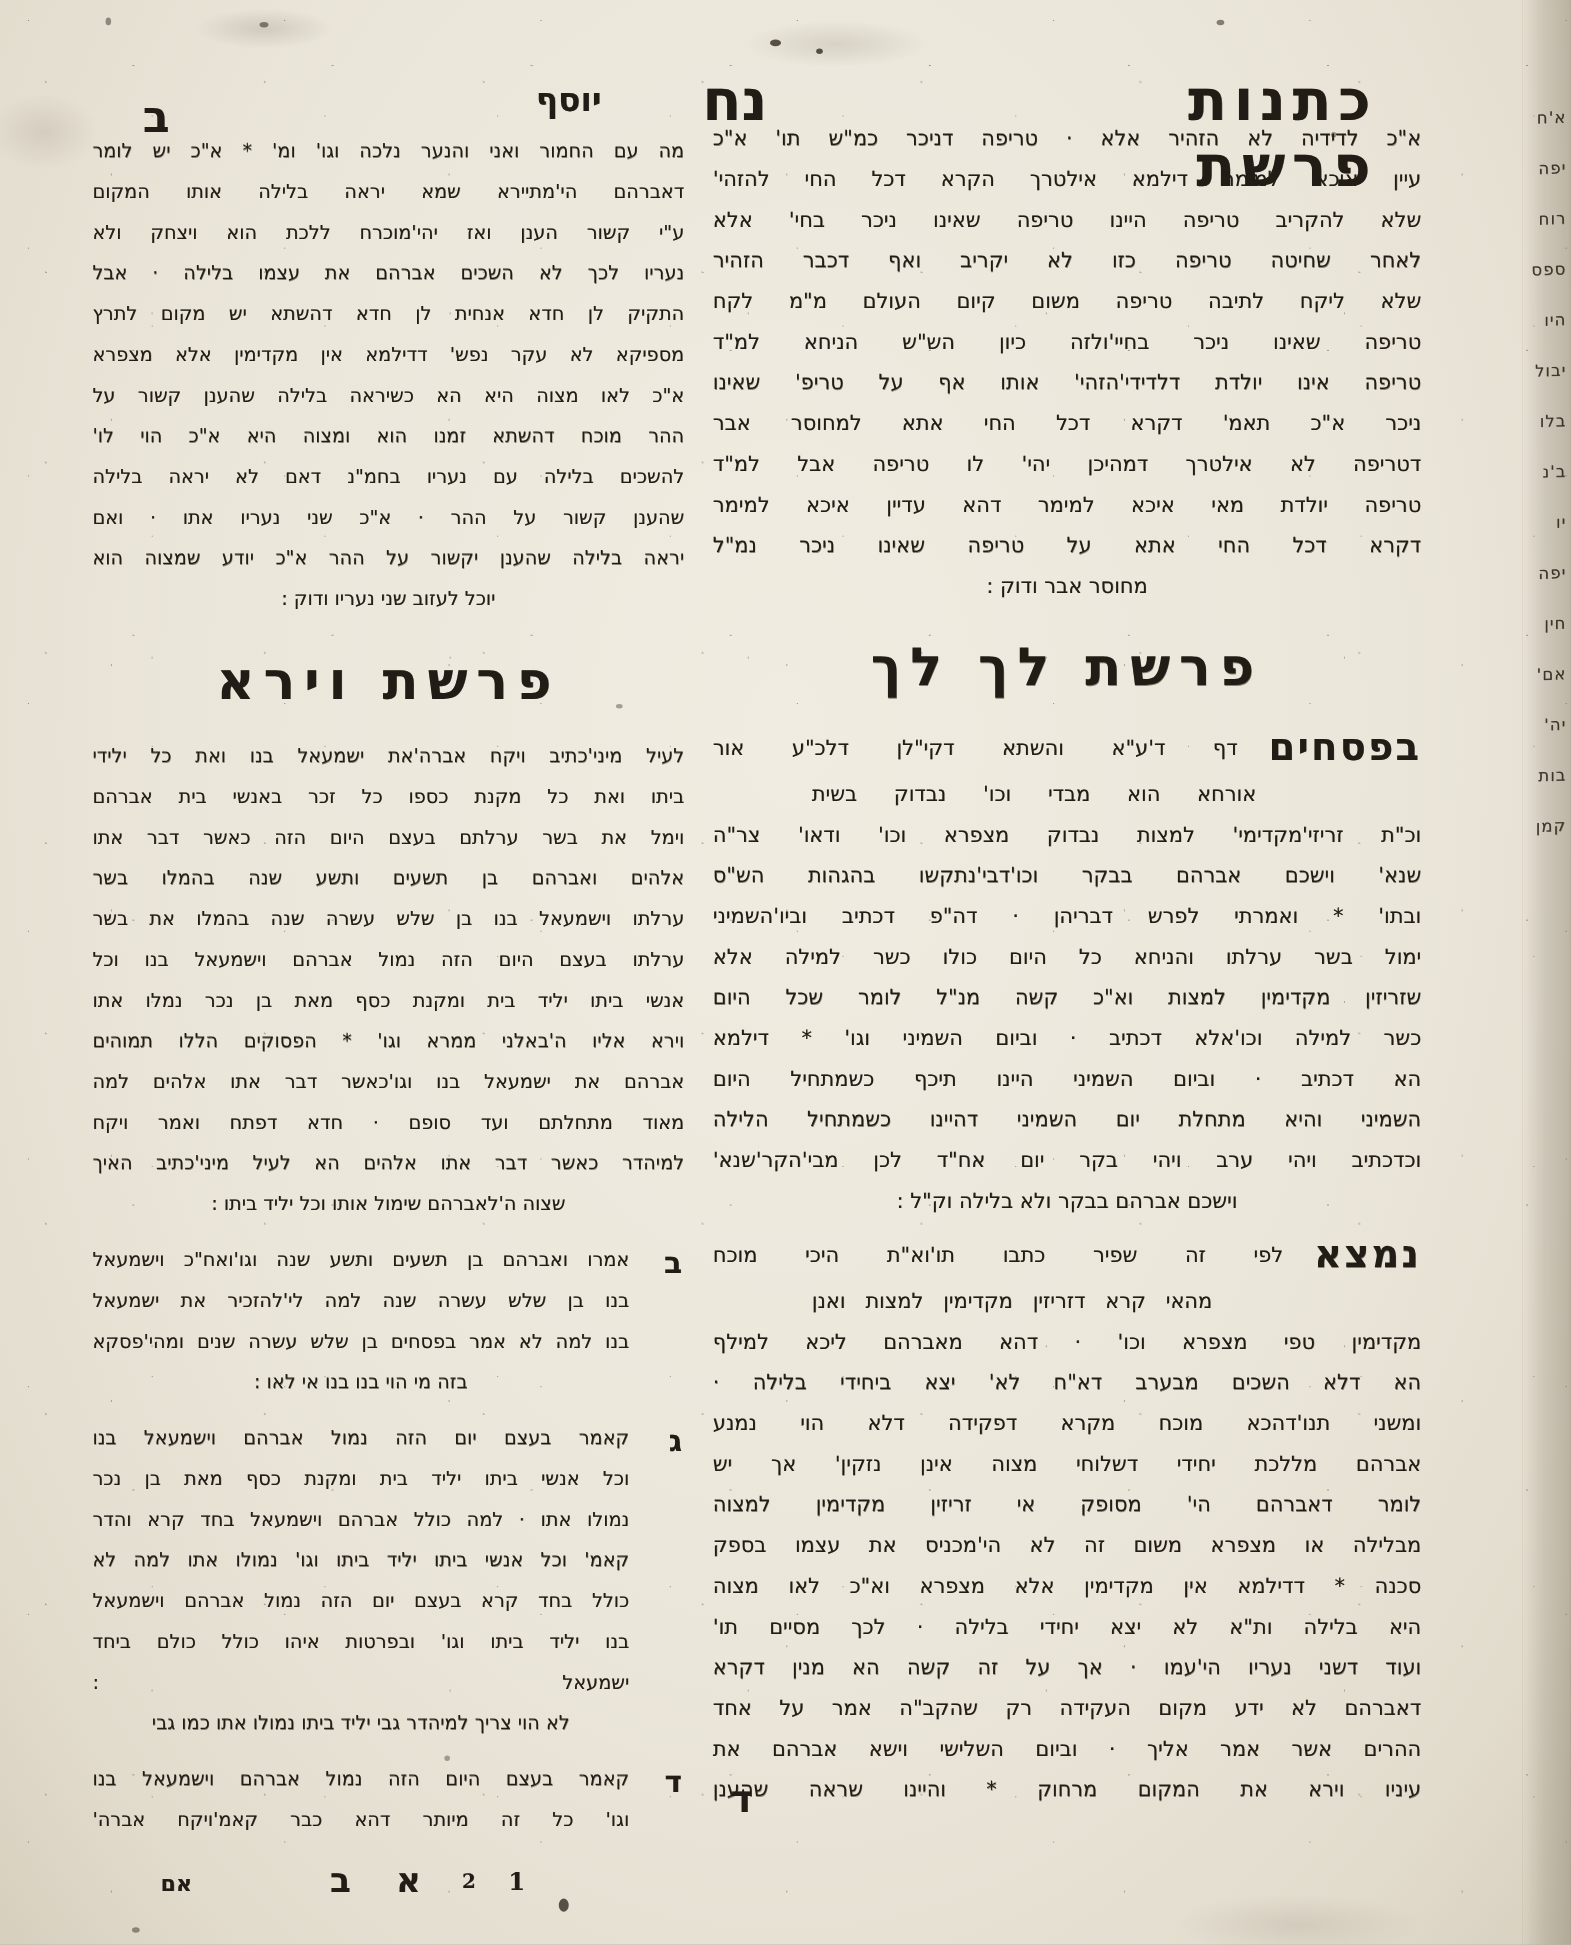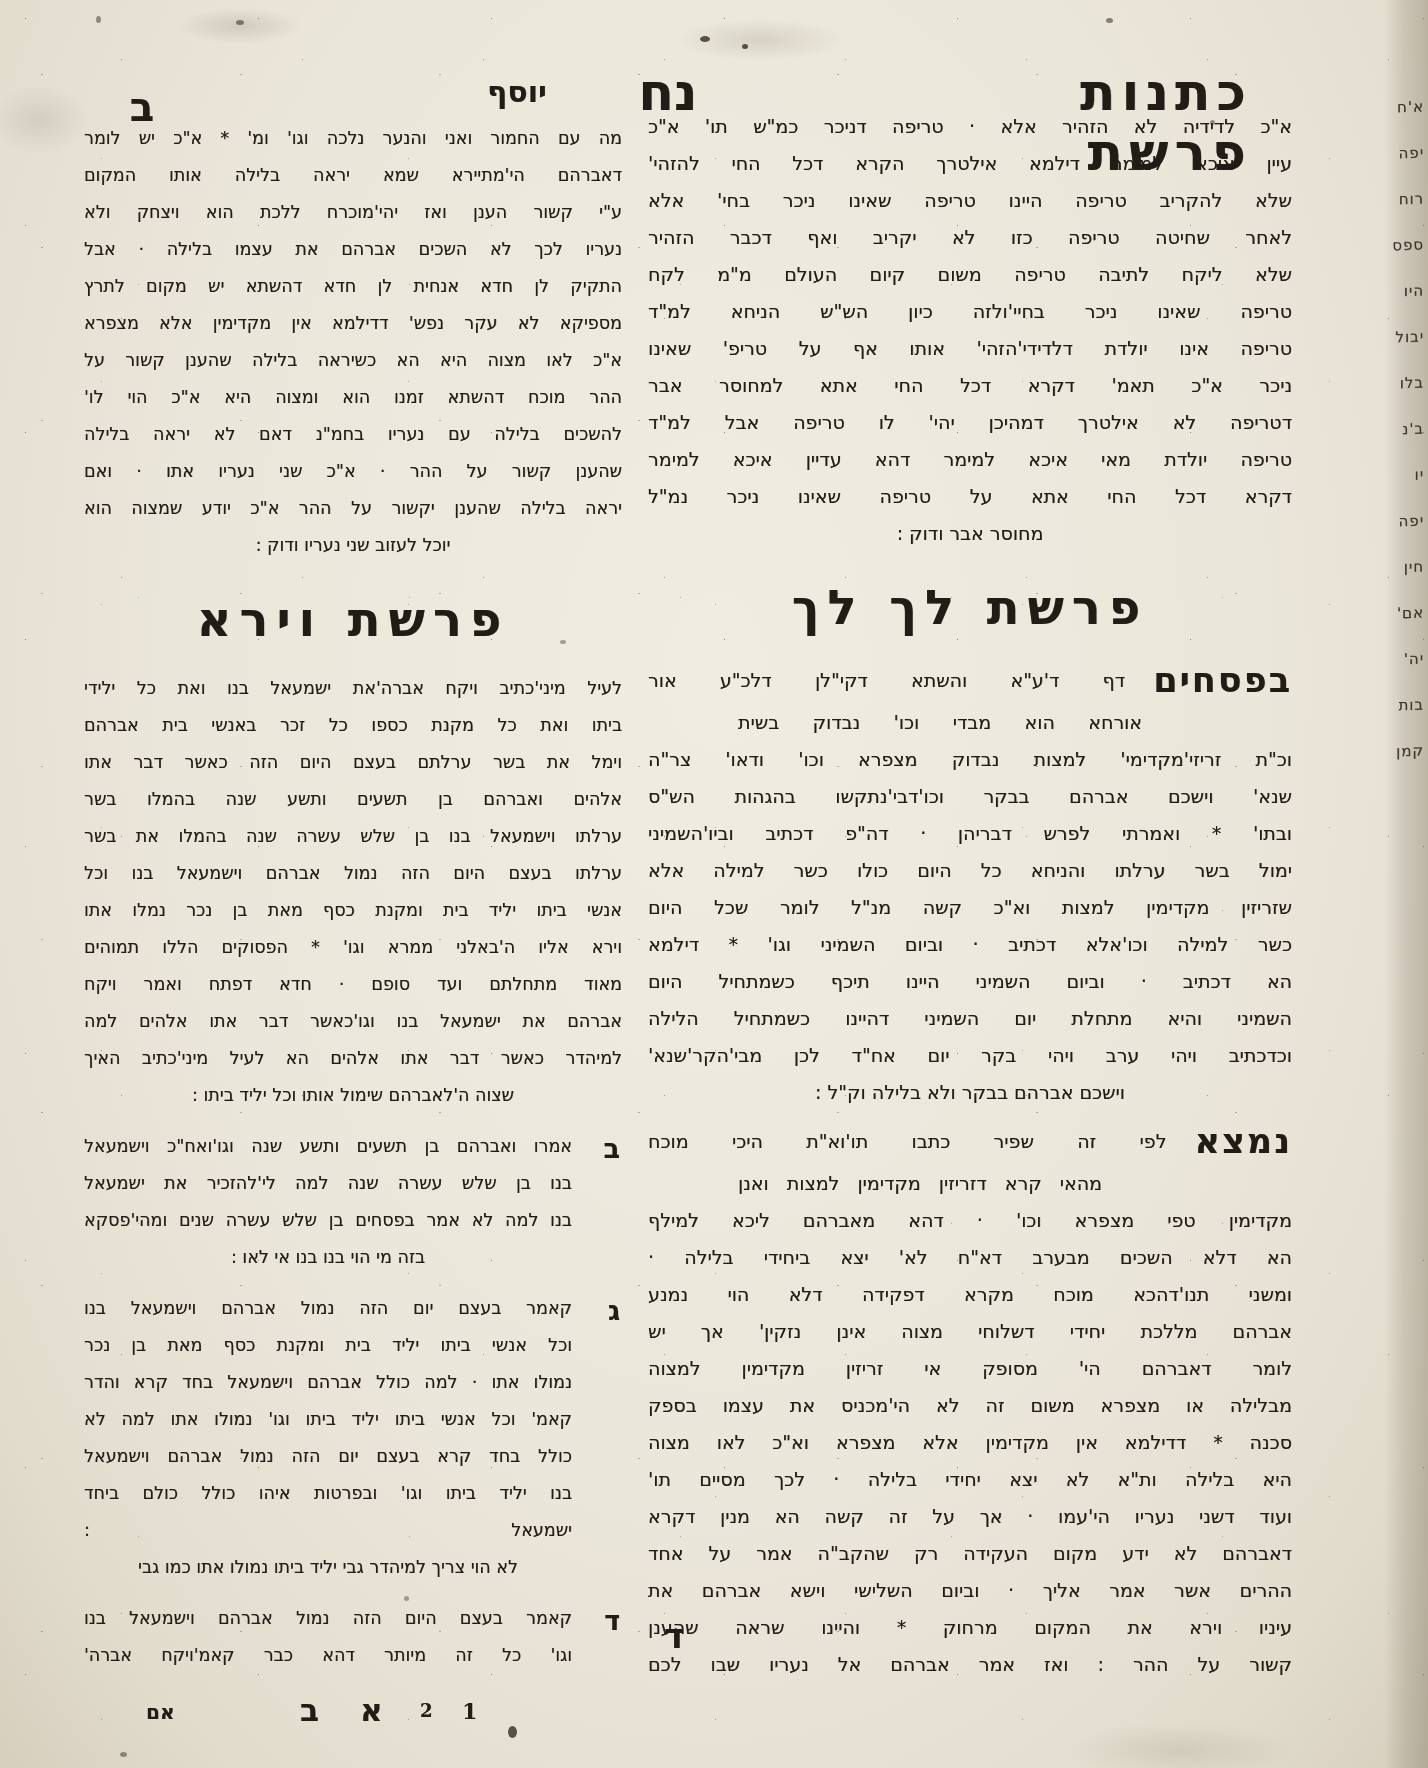--- a/index.html
+++ b/index.html
@@ -171,21 +171,20 @@
           <div class="line">ומשני תנו'דהכא מוכח מקרא דפקידה דלא הוי נמנע</div>
           <div class="line">אברהם מללכת יחידי דשלוחי מצוה אינן נזקין' אך יש</div>
           <div class="line">לומר דאברהם הי' מסופק אי זריזין מקדימין למצוה</div>
           <div class="line">מבלילה או מצפרא משום זה לא הי'מכניס את עצמו בספק</div>
           <div class="line">סכנה * דדילמא אין מקדימין אלא מצפרא וא"כ לאו מצוה</div>
           <div class="line">היא בלילה ות"א לא יצא יחידי בלילה · לכך מסיים תו'</div>
           <div class="line">ועוד דשני נעריו הי'עמו · אך על זה קשה הא מנין דקרא</div>
           <div class="line">דאברהם לא ידע מקום העקידה רק שהקב"ה אמר על אחד</div>
           <div class="line">ההרים אשר אמר אליך · וביום השלישי וישא אברהם את</div>
           <div class="line">עיניו וירא את המקום מרחוק * והיינו שראה שהענן</div>
-          <div class="line">קשור על ההר : ואז אמר אברהם אל נעריו שבו לכם</div>
         </div>
     </div>
   </section>
 
   <section class="col col-left">
     <div class="para para-lintro">
 
     <div class="line">מה עם החמור ואני והנער נלכה וגו' ומ' * א"כ יש לומר</div>
         <div class="line">דאברהם הי'מתיירא שמא יראה בלילה אותו המקום</div>
         <div class="line">ע"י קשור הענן ואז יהי'מוכרח ללכת הוא ויצחק ולא</div>
@@ -205,22 +204,22 @@
     <div class="para para-vayera">
 
     <div class="line">לעיל מיני'כתיב ויקח אברה'את ישמעאל בנו ואת כל ילידי</div>
         <div class="line">ביתו ואת כל מקנת כספו כל זכר באנשי בית אברהם</div>
         <div class="line">וימל את בשר ערלתם בעצם היום הזה כאשר דבר אתו</div>
         <div class="line">אלהים ואברהם בן תשעים ותשע שנה בהמלו בשר</div>
         <div class="line">ערלתו וישמעאל בנו בן שלש עשרה שנה בהמלו את בשר</div>
         <div class="line">ערלתו בעצם היום הזה נמול אברהם וישמעאל בנו וכל</div>
         <div class="line">אנשי ביתו יליד בית ומקנת כסף מאת בן נכר נמלו אתו</div>
         <div class="line">וירא אליו ה'באלני ממרא וגו' * הפסוקים הללו תמוהים</div>
+        <div class="line">אברהם את ישמעאל בנו וגו'כאשר דבר אתו אלהים למה</div>
         <div class="line">מאוד מתחלתם ועד סופם · חדא דפתח ואמר ויקח</div>
-        <div class="line">אברהם את ישמעאל בנו וגו'כאשר דבר אתו אלהים למה</div>
         <div class="line">למיהדר כאשר דבר אתו אלהים הא לעיל מיני'כתיב האיך</div>
         <div class="line">שצוה ה'לאברהם שימול אותו וכל יליד ביתו :</div>
       </div>
 
     <div class="lettered sec-b">
       <span class="sec-letter">ב</span>
       <div>
 
       <div class="line">אמרו ואברהם בן תשעים ותשע שנה וגו'ואח"כ וישמעאל</div>
           <div class="line">בנו בן שלש עשרה שנה למה לי'להזכיר את ישמעאל</div>

